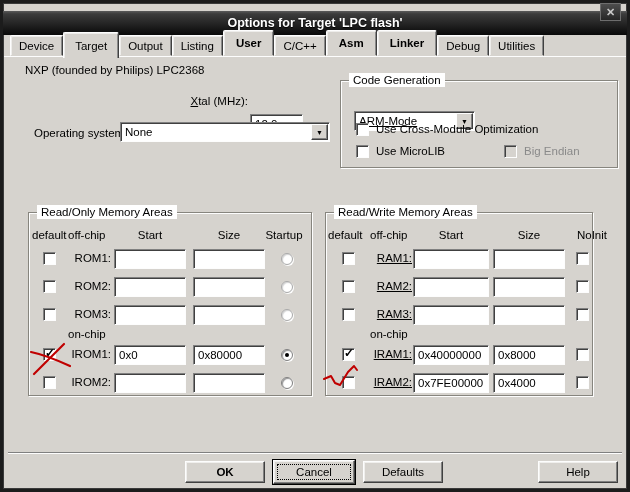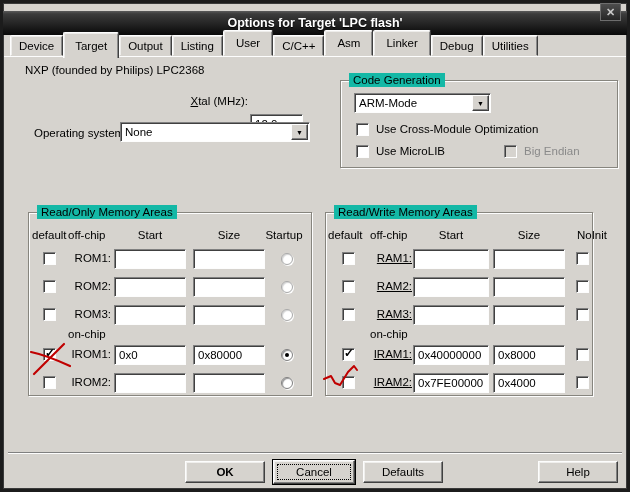--- a/index.html
+++ b/index.html
@@ -16,39 +16,39 @@
     color:#c8c8c8;font-size:11px;font-weight:bold;display:flex;align-items:center;justify-content:center;cursor:default;}
   
   .page-top{position:absolute;left:4px;top:56px;width:622px;height:1px;background:#fdfdfd;z-index:1;}
   .tabs{position:absolute;left:10px;top:32px;height:24px;display:flex;align-items:flex-end;z-index:3;}
   .tab{height:21px;padding:0 8px;display:flex;align-items:center;background:#d6d3ce;
     border:1px solid;border-color:#fdfdfd #404040 transparent #fdfdfd;
     border-top-left-radius:2px;border-top-right-radius:2px;
     box-shadow:inset 1px 1px 0 #eeedeb, inset -1px 0 0 #8a8a8a;}
   .tab.selected{height:26px;margin-bottom:-2px;padding:0 11px;z-index:4;position:relative;
     border-bottom:none;background:#d6d3ce;}
-  .tab.wide{padding:12px 12px;}
+  .tab.wide{padding:12px 12px;font-weight:bold;}
   
   .field{position:absolute;background:#fff;border:1px solid;border-color:#808080 #fdfdfd #fdfdfd #808080;
     box-shadow:inset 1px 1px 0 #404040;font:11.5px "Liberation Sans",sans-serif;padding:1px 4px;}
   .combo{position:absolute;background:#fff;border:1px solid;border-color:#808080 #fdfdfd #fdfdfd #808080;
     box-shadow:inset 1px 1px 0 #404040;display:flex;align-items:center;padding-left:4px;}
   .combo .arrowbtn{position:absolute;right:1px;top:1px;bottom:1px;width:17px;background:#d6d3ce;
     border:1px solid;border-color:#fdfdfd #404040 #404040 #fdfdfd;box-shadow:inset -1px -1px 0 #808080;
     display:flex;align-items:center;justify-content:center;font-size:7px;color:#000;}
   .checkbox{position:absolute;width:13px;height:13px;background:#fff;border:1px solid;
     border-color:#808080 #fdfdfd #fdfdfd #808080;box-shadow:inset 1px 1px 0 #404040;}
   .checkbox.checked::after{content:"✓";position:absolute;left:1px;top:-3px;font-size:12px;font-weight:bold;color:#000;}
   .checkbox.disabled{background:#d6d3ce;}
   .radio{position:absolute;width:12px;height:12px;border-radius:50%;background:#fff;
     border:1px solid #808080;box-shadow:inset 1px 1px 1px rgba(64,64,64,.55), 1px 1px 0 #fdfdfd;}
   .radio.selected::after{content:"";position:absolute;left:3px;top:3px;width:4px;height:4px;border-radius:50%;background:#000;}
   .radio.dim{border-color:#a8a8a8;box-shadow:inset 1px 1px 1px rgba(128,128,128,.35),1px 1px 0 #fdfdfd;}
   .group{position:absolute;border:1px solid #87857e;box-shadow:1px 1px 0 #fdfdfd, inset 1px 1px 0 #fdfdfd;}
-  .group>.legend{position:absolute;top:-8px;left:8px;background:#14b8a6;padding:0 4px;line-height:14px;}
+  .group>.legend{position:absolute;top:-8px;left:8px;background:#ffffff;padding:0 4px;line-height:14px;}
   .lbl{position:absolute;white-space:nowrap;}
   .lbl.gray{color:#8a8a8a;}
   .u{text-decoration:underline;}
   .hr{position:absolute;left:8px;width:614px;top:452px;height:2px;border-top:1px solid #808080;border-bottom:1px solid #fdfdfd;}
   .btn{position:absolute;background:#d6d3ce;border:1px solid;border-color:#fdfdfd #404040 #404040 #fdfdfd;
     box-shadow:inset -1px -1px 0 #808080, inset 1px 1px 0 #f0efed;
     display:flex;align-items:center;justify-content:center;font-size:11.5px;cursor:default;}
   .btn.default{box-shadow:0 0 0 1px #000, inset -1px -1px 0 #808080, inset 1px 1px 0 #f0efed;}
   .btn.default::after{content:"";position:absolute;left:3px;right:3px;top:3px;bottom:3px;border:1px dotted #000;}
   
@@ -96,28 +96,28 @@
     <div class="tab">Debug</div>
     <div class="tab">Utilities</div>
   </div>
 
   <div class="lbl" style="left:25px;top:64px;">NXP (founded by Philips) LPC2368</div>
 
   <div class="lbl" style="left:150px;top:95px;width:98px;text-align:right;"><span class="u">X</span><span>tal (MHz):</span></div>
   <input class="field" style="left: 250px; top: 90px; width: 53px; height: 20px; margin-top: 24px;" value="12.0">
 
   <div class="lbl" style="left:34px;top:127px;">Operating system:</div>
-  <div class="combo" style="left:120px;top:122px;width:190px;height:20px;">
+  <div class="combo" style="left:120px;top:122px;width:210px;height:20px;">
     <span>None</span>
     <span class="arrowbtn">▼</span>
   </div>
 
   <div class="group" style="left:340px;top:80px;width:278px;height:88px;">
     <span class="legend">Code Generation</span>
-    <div class="combo" style="left:13px;top:12px;width:137px;height:20px;">
+    <div class="combo" style="left:13px;top:30px;width:121px;height:20px;text-decoration:underline;">
       <span>ARM-Mode</span>
       <span class="arrowbtn">▼</span>
     </div>
     <span class="checkbox" style="left:15px;top:42px;"></span>
     <span class="lbl" style="left:35px;top:42px;">Use Cross-Module Optimization</span>
     <span class="checkbox" style="left:15px;top:64px;"></span>
     <span class="lbl" style="left:35px;top:64px;">Use MicroLIB</span>
     <span class="checkbox disabled" style="left:163px;top:64px;"></span>
     <span class="lbl gray" style="left:183px;top:64px;text-align:right;">Big Endian</span>
   </div>

